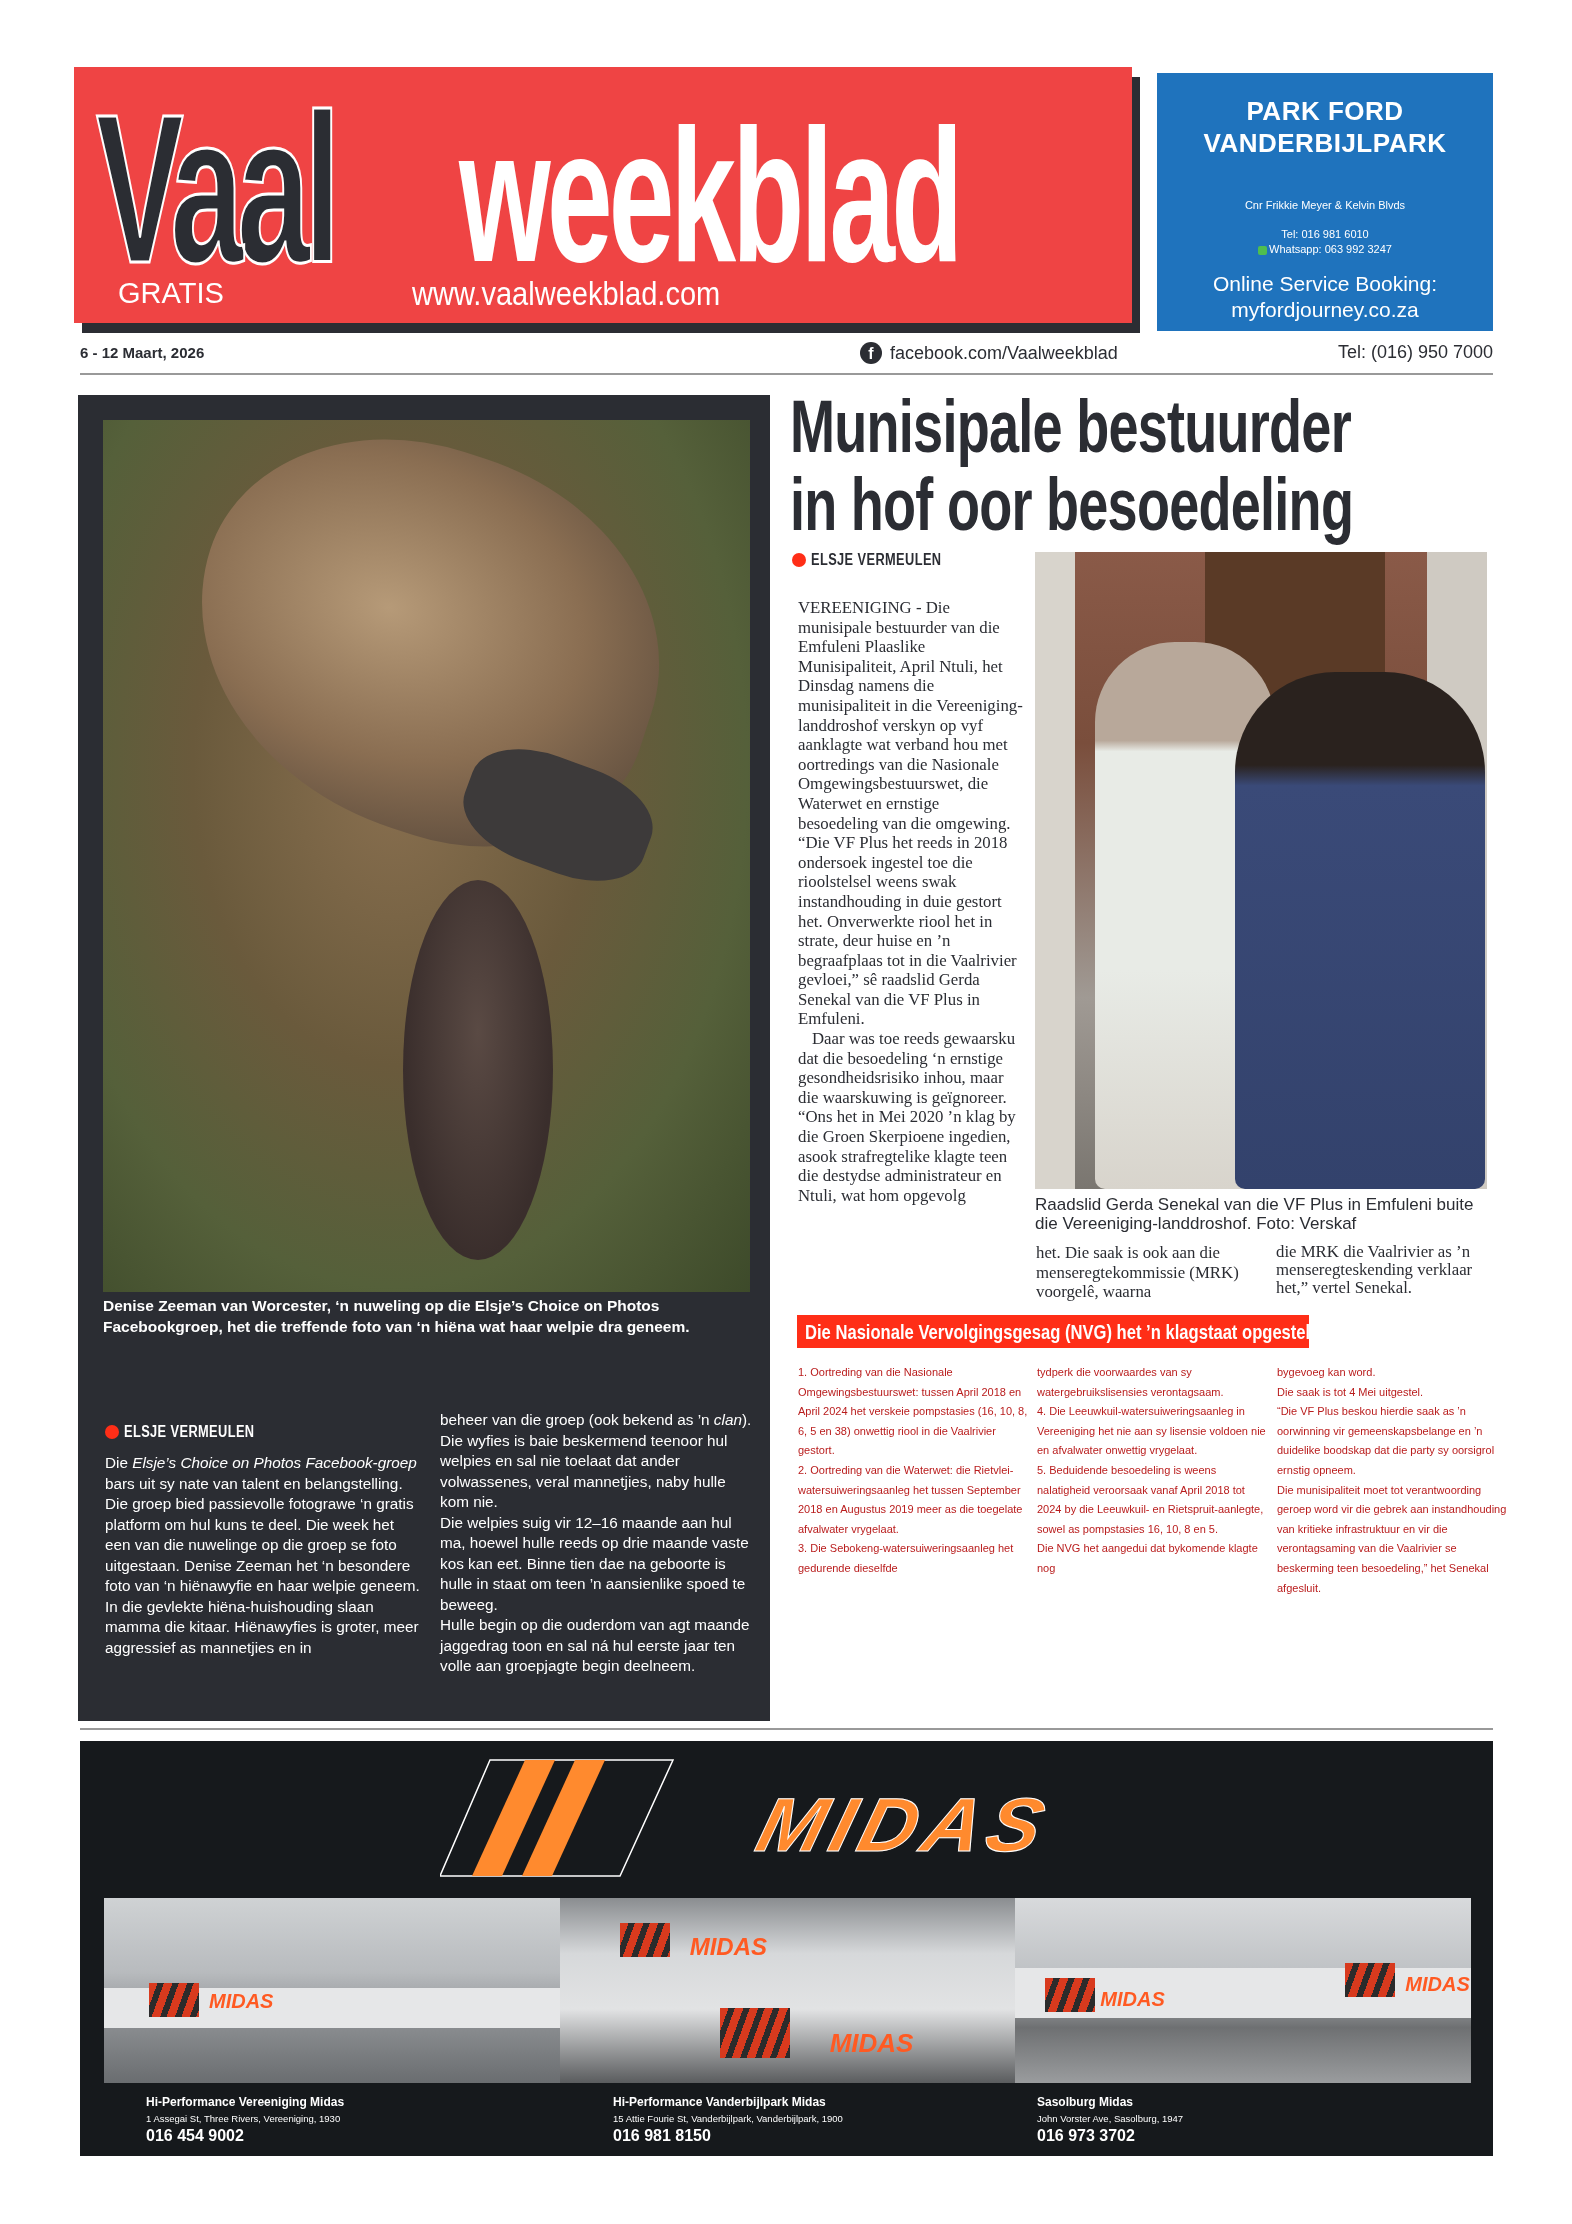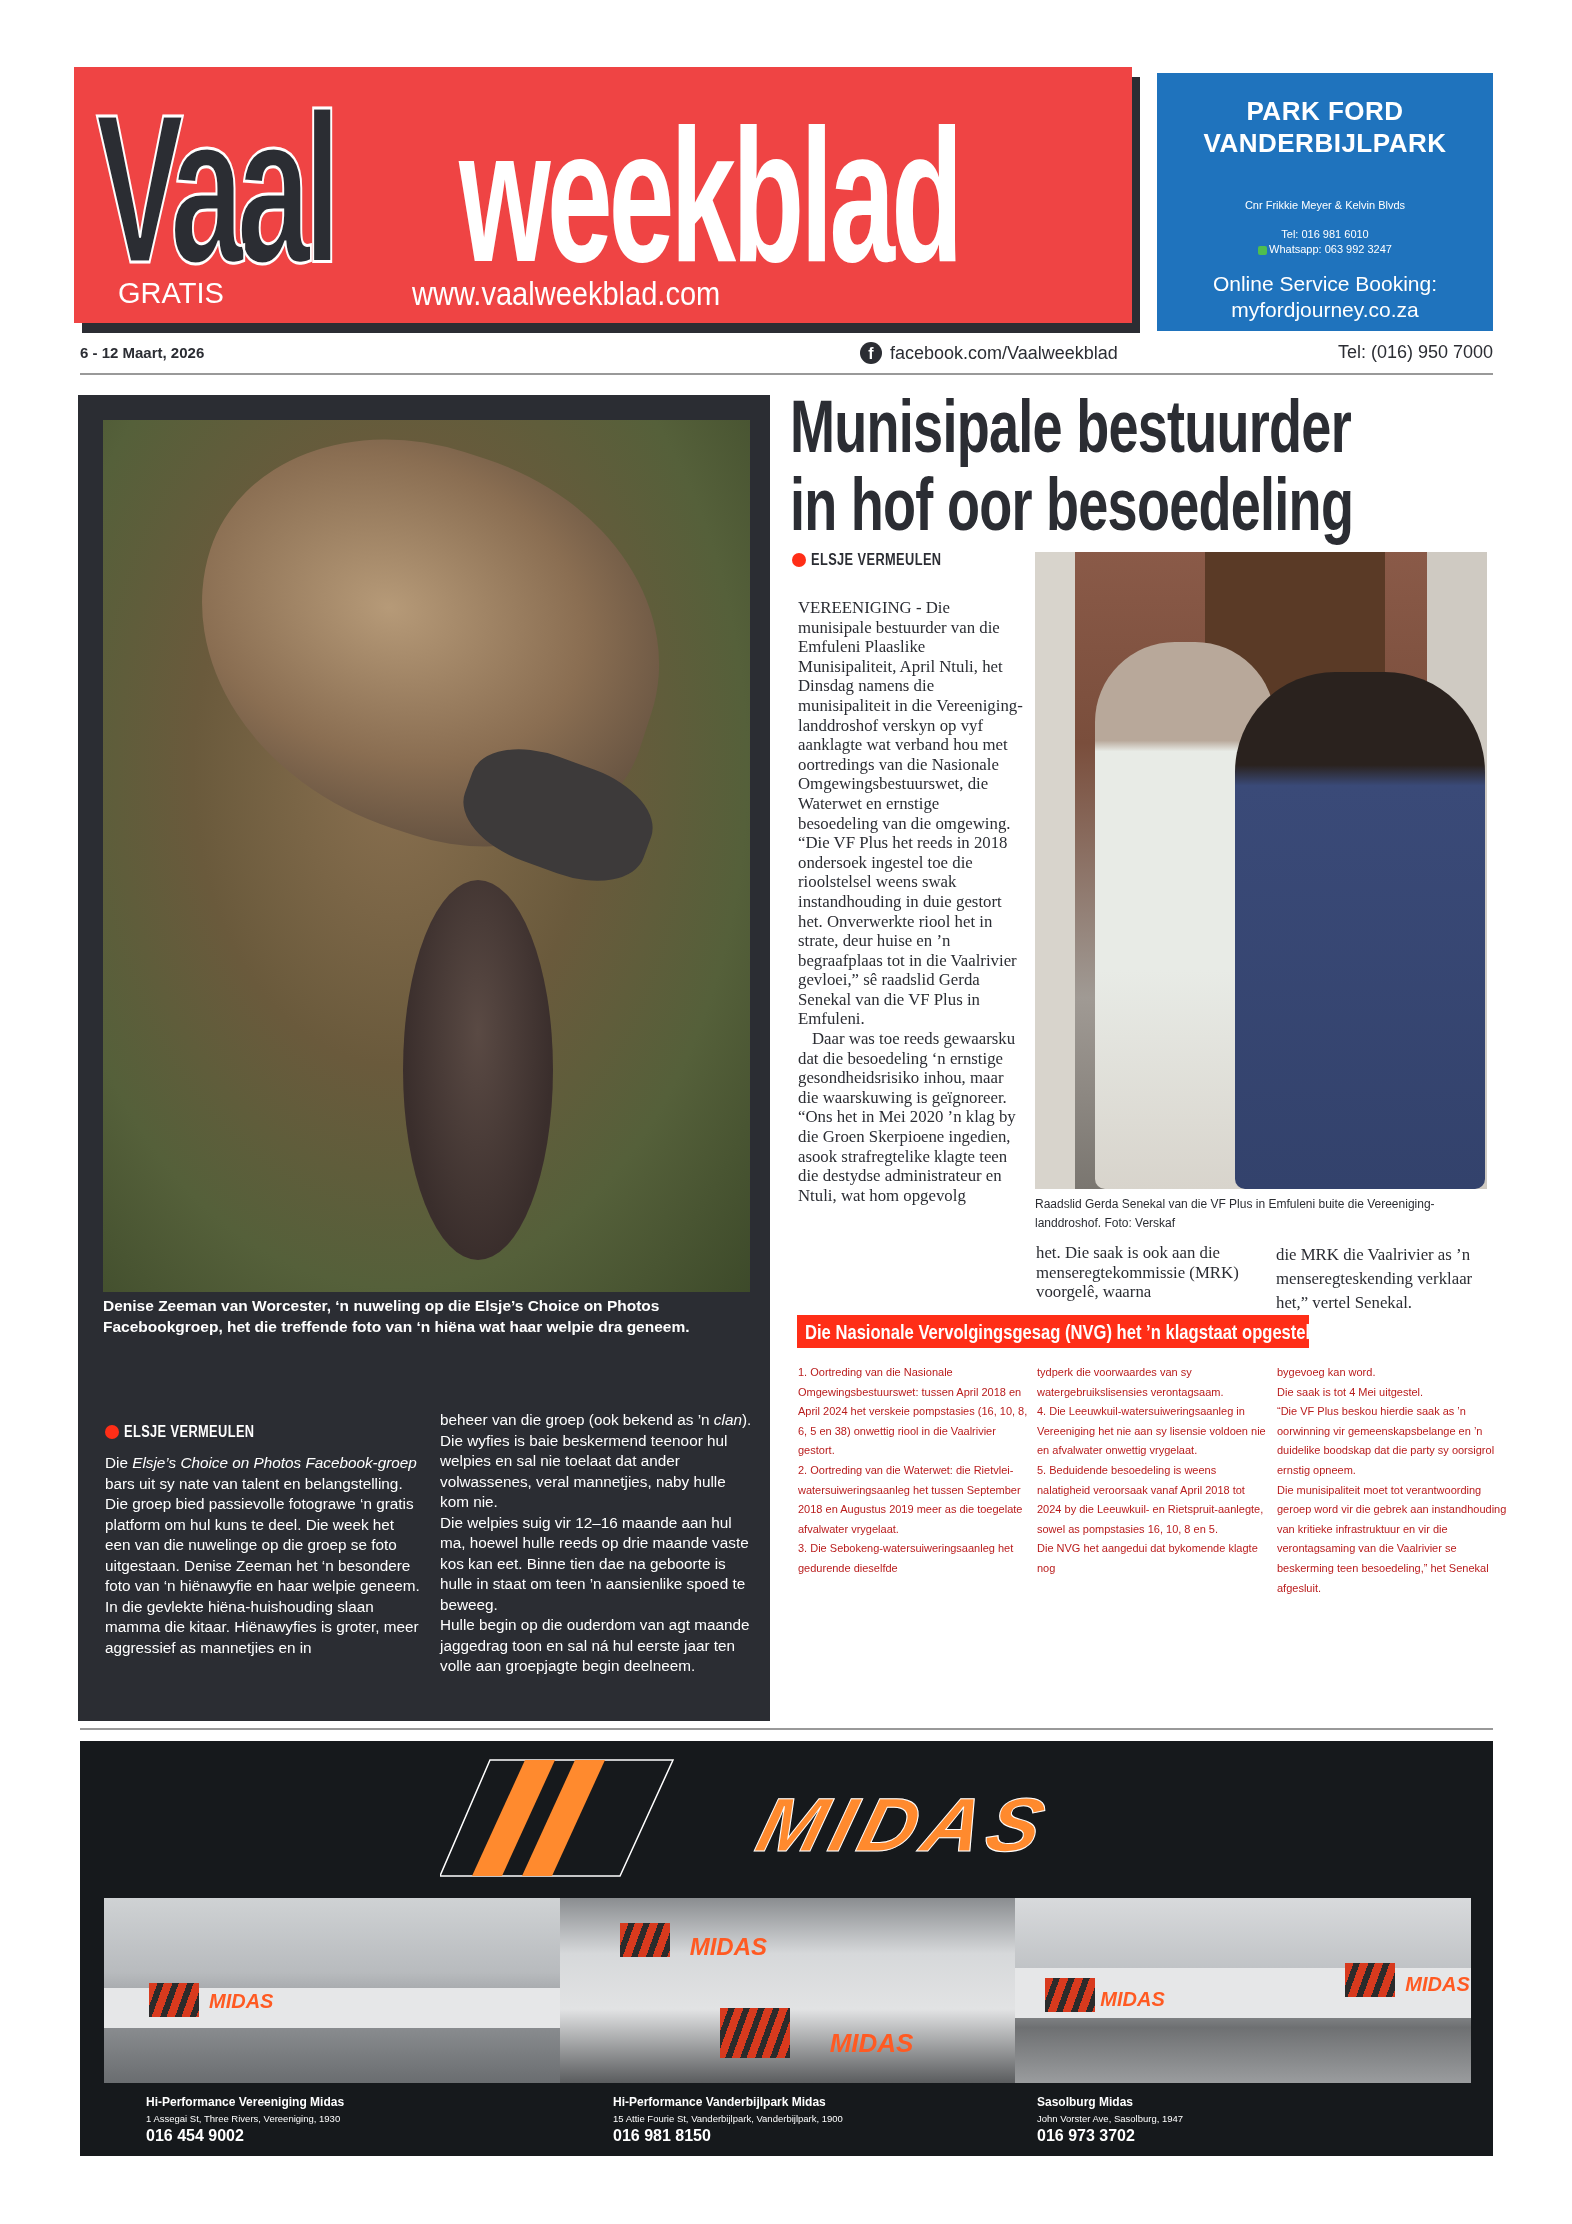--- a/index.html
+++ b/index.html
@@ -53,23 +53,23 @@
   .article-col1 { position: absolute; left: 798px; top: 598px; width: 225px; font-family: "Liberation Serif", serif; font-size: 16.8px; line-height: 19.6px; color: #2b2d33; }
   .article-col1 p { margin: 0; }
   .article-col1 p.indent { text-indent: 14px; }
   .court-photo { position: absolute; left: 1035px; top: 552px; width: 452px; height: 637px; overflow: hidden;
     background: linear-gradient(180deg, #8a5a48 0%, #7a4e3c 30%, #a09a94 70%, #7a7670 100%); }
   .door { position: absolute; left: 170px; top: 0; width: 180px; height: 300px; background: #5a3a26; }
   .pillar-l { position: absolute; left: 0; top: 0; width: 40px; height: 637px; background: #d8d4cc; }
   .pillar-r { position: absolute; right: 0; top: 0; width: 60px; height: 637px; background: #cfcac2; }
   .woman { position: absolute; left: 60px; top: 90px; width: 180px; height: 547px; background: linear-gradient(180deg, #b8a89a 0%, #b8a89a 18%, #e8ebe6 20%, #e8ebe6 60%, #d8d4cc 100%); border-radius: 80px 80px 10px 10px; }
   .man { position: absolute; left: 200px; top: 120px; width: 250px; height: 517px; background: linear-gradient(180deg, #2a221e 0%, #2a221e 18%, #3a4a78 22%, #33426c 100%); border-radius: 100px 100px 10px 10px; }
-  .court-caption { position: absolute; left: 1035px; top: 1195px; width: 460px; font-size: 12px; line-height: 19px; color: #2b2d33; }
+  .court-caption { position: absolute; left: 1035px; top: 1195px; width: 460px; font-size: 17px; line-height: 19px; color: #2b2d33; }
   .article-col2 { position: absolute; left: 1036px; top: 1243px; width: 220px; font-family: "Liberation Serif", serif; font-size: 16.8px; line-height: 19.6px; }
-  .article-col3 { position: absolute; left: 1276px; top: 1243px; width: 220px; font-family: "Liberation Serif", serif; font-size: 16.8px; line-height: 24px; }
+  .article-col3 { position: absolute; left: 1276px; top: 1243px; width: 220px; font-family: "Liberation Serif", serif; font-size: 16.8px; line-height: 18px; }
 
   .nvg-bar { position: absolute; left: 797px; top: 1315px; width: 512px; height: 33px; background: #ff2e17; }
   .nvg-bar span { position: absolute; left: 8px; top: 5px; font-weight: bold; font-size: 21px; color: #ffffff; white-space: nowrap; transform: scaleX(0.79); transform-origin: left top; }
   .nvg-col { position: absolute; top: 1363px; width: 235px; font-size: 11px; line-height: 19.6px; color: #b91c1c; white-space: pre-line; }
   .nvg-col.c1 { left: 798px; }
   .nvg-col.c2 { left: 1037px; }
   .nvg-col.c3 { left: 1277px; }
 
   .rule-mid { position: absolute; left: 80px; top: 1728px; width: 1413px; height: 2px; background: #999; }
 

